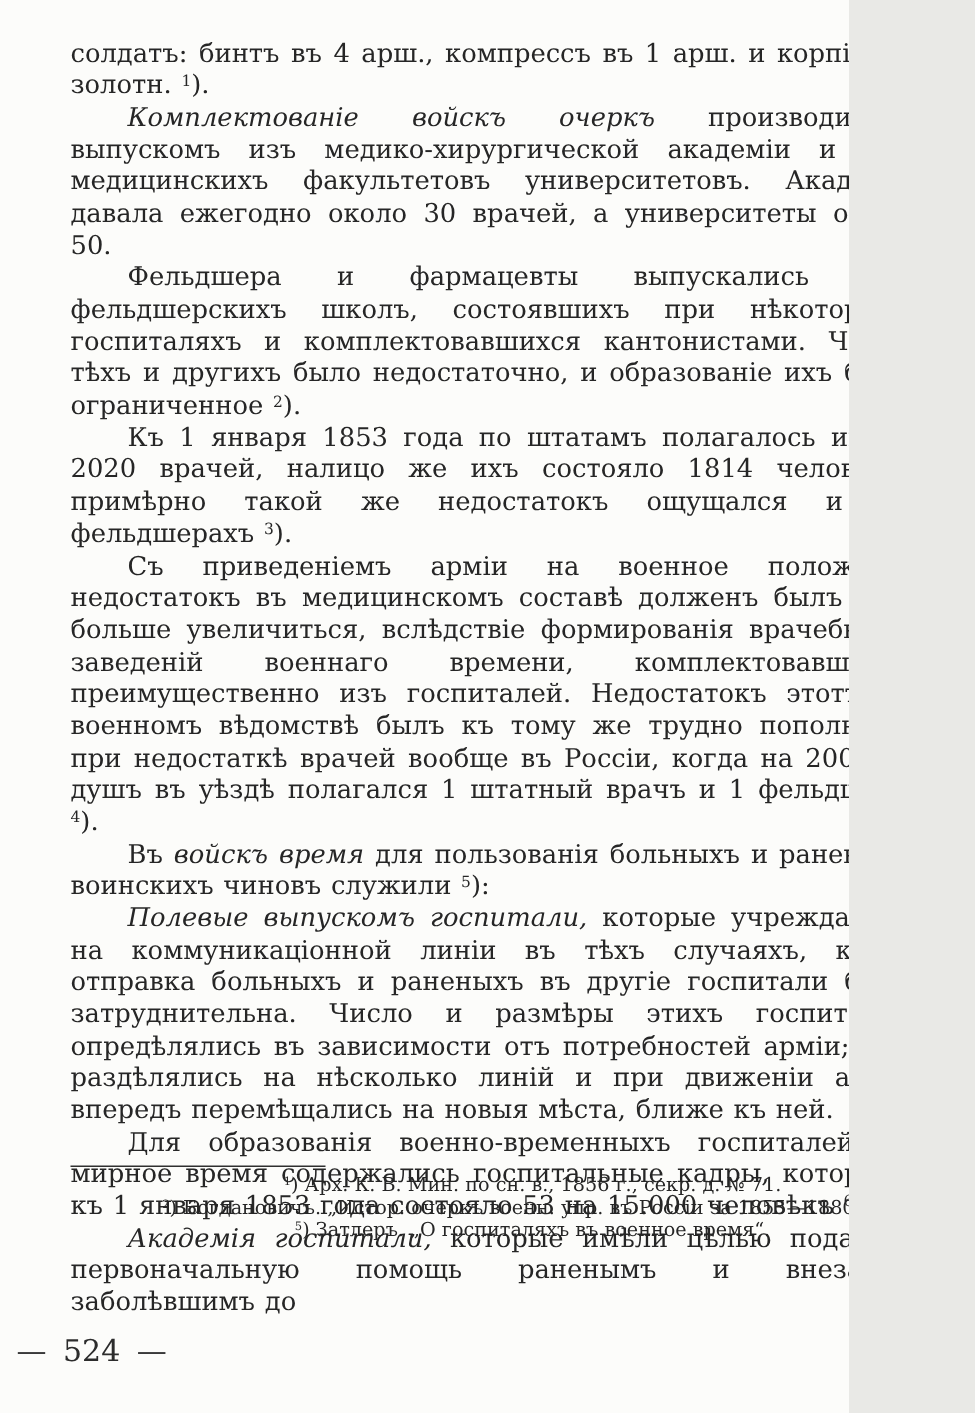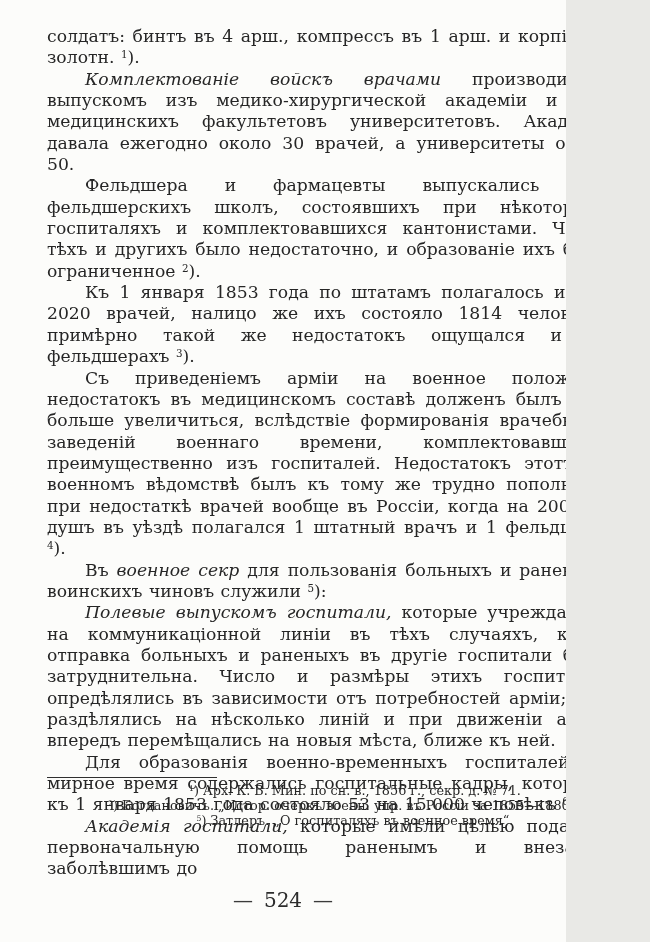--- a/index.html
+++ b/index.html
@@ -60,41 +60,41 @@
   }
   .footnote {
     margin: 0 0 0 55px;
     white-space: nowrap;
   }
   .page-number {
     position: absolute;
     left: 0;
     top: 888px;
     width: 100%;
-    text-align: center;
+    text-align: left;
     font-size: 20px;
     color: #2c2c2c;
   }
   .page-number .dash {
     margin: 0 11px;
     color: #3a3a3a;
   }
 </style>
 </head>
 <body>
 
 <div class="page">
 
   <div class="body-text">
       <p class="para">солдатъ: бинтъ въ 4 арш., компрессъ въ 1 арш. и корпіи 12 золотн. <sup class="fn-ref">1</sup>).</p>
-      <p class="para indent"><i>Комплектованіе войскъ врачами</i> производилось выпускомъ изъ медико-хирургической академіи и изъ медицинскихъ факультетовъ университетовъ. Академія давала ежегодно около 30 врачей, а университеты около 50.</p>
+      <p class="para indent"><i>Комплектованіе войскъ очеркъ</i> производилось выпускомъ изъ медико-хирургической академіи и изъ медицинскихъ факультетовъ университетовъ. Академія давала ежегодно около 30 врачей, а университеты около 50.</p>
       <p class="para indent">Фельдшера и фармацевты выпускались изъ фельдшерскихъ школъ, состоявшихъ при нѣкоторыхъ госпиталяхъ и комплектовавшихся кантонистами. Число тѣхъ и другихъ было недостаточно, и образованіе ихъ было ограниченное <sup class="fn-ref">2</sup>).</p>
       <p class="para indent">Къ 1 января 1853 года по штатамъ полагалось имѣть 2020 врачей, налицо же ихъ состояло 1814 человѣкъ; примѣрно такой же недостатокъ ощущался и въ фельдшерахъ <sup class="fn-ref">3</sup>).</p>
       <p class="para indent">Съ приведеніемъ арміи на военное положеніе недостатокъ въ медицинскомъ составѣ долженъ былъ еще больше увеличиться, вслѣдствіе формированія врачебныхъ заведеній военнаго времени, комплектовавшихся преимущественно изъ госпиталей. Недостатокъ этотъ въ военномъ вѣдомствѣ былъ къ тому же трудно пополнимъ при недостаткѣ врачей вообще въ Россіи, когда на 200.000 душъ въ уѣздѣ полагался 1 штатный врачъ и 1 фельдшеръ <sup class="fn-ref">4</sup>).</p>
-      <p class="para indent">Въ <i>военное секр</i> для пользованія больныхъ и раненыхъ воинскихъ чиновъ служили <sup class="fn-ref">5</sup>):</p>
+      <p class="para indent">Въ <i>войскъ время</i> для пользованія больныхъ и раненыхъ воинскихъ чиновъ служили <sup class="fn-ref">5</sup>):</p>
       <p class="para indent"><i>Полевые выпускомъ госпитали,</i> которые учреждались на коммуникаціонной линіи въ тѣхъ случаяхъ, когда отправка больныхъ и раненыхъ въ другіе госпитали была затруднительна. Число и размѣры этихъ госпиталей опредѣлялись въ зависимости отъ потребностей арміи; они раздѣлялись на нѣсколько линій и при движеніи арміи впередъ перемѣщались на новыя мѣста, ближе къ ней.</p>
       <p class="para indent">Для образованія военно-временныхъ госпиталей въ мирное время содержались госпитальные кадры, которыхъ къ 1 января 1853 года состояло 53 на 15.000 человѣкъ <sup class="fn-ref">6</sup>).</p>
       <p class="para indent"><i>Академія госпитали,</i> которые имѣли цѣлью подавать первоначальную помощь раненымъ и внезапно заболѣвшимъ до</p>
     </div>
 
   <div class="footnote-rule"></div>
 
   <div class="footnotes">
       <div class="footnote"><sup class="fn-ref">1</sup>) Арх. К. В. Мин. по сн. в., 1856 г., секр. д. № 71.</div>
       <div class="footnote"><sup class="fn-ref">2</sup>) Богдановичъ. „Истор. очеркъ военн. упр. въ Россіи за 1855—1880 гг.“.</div>

